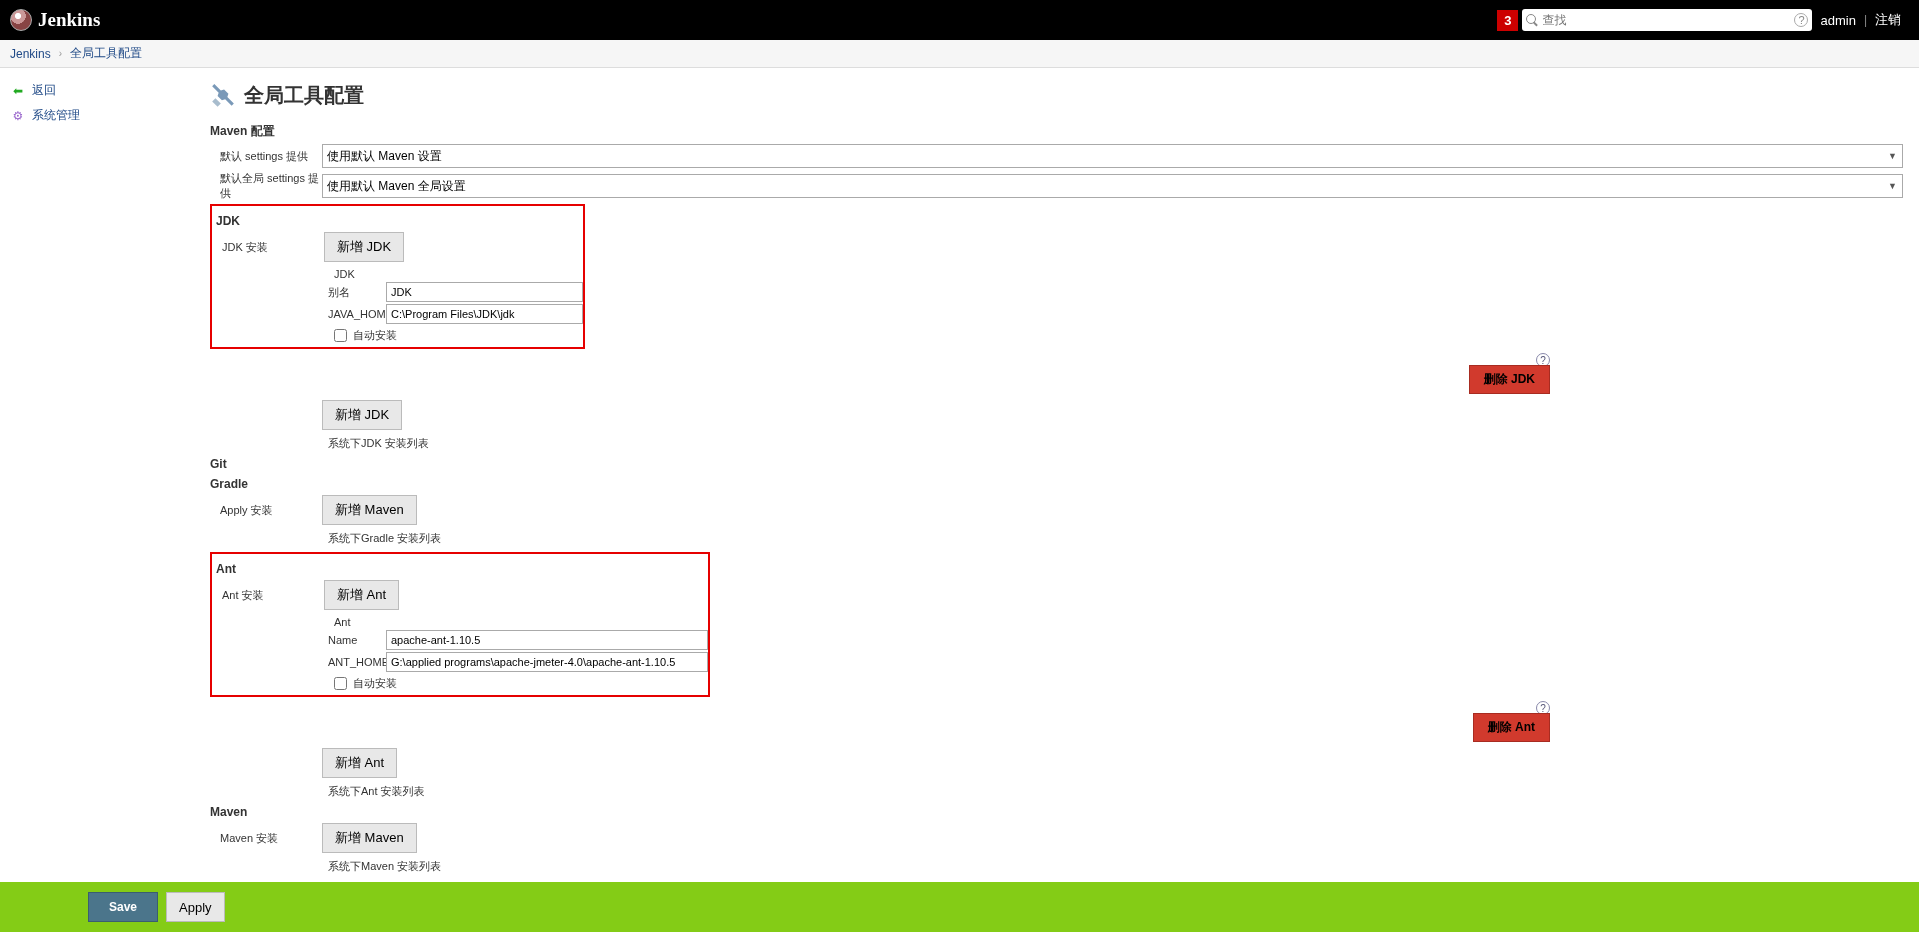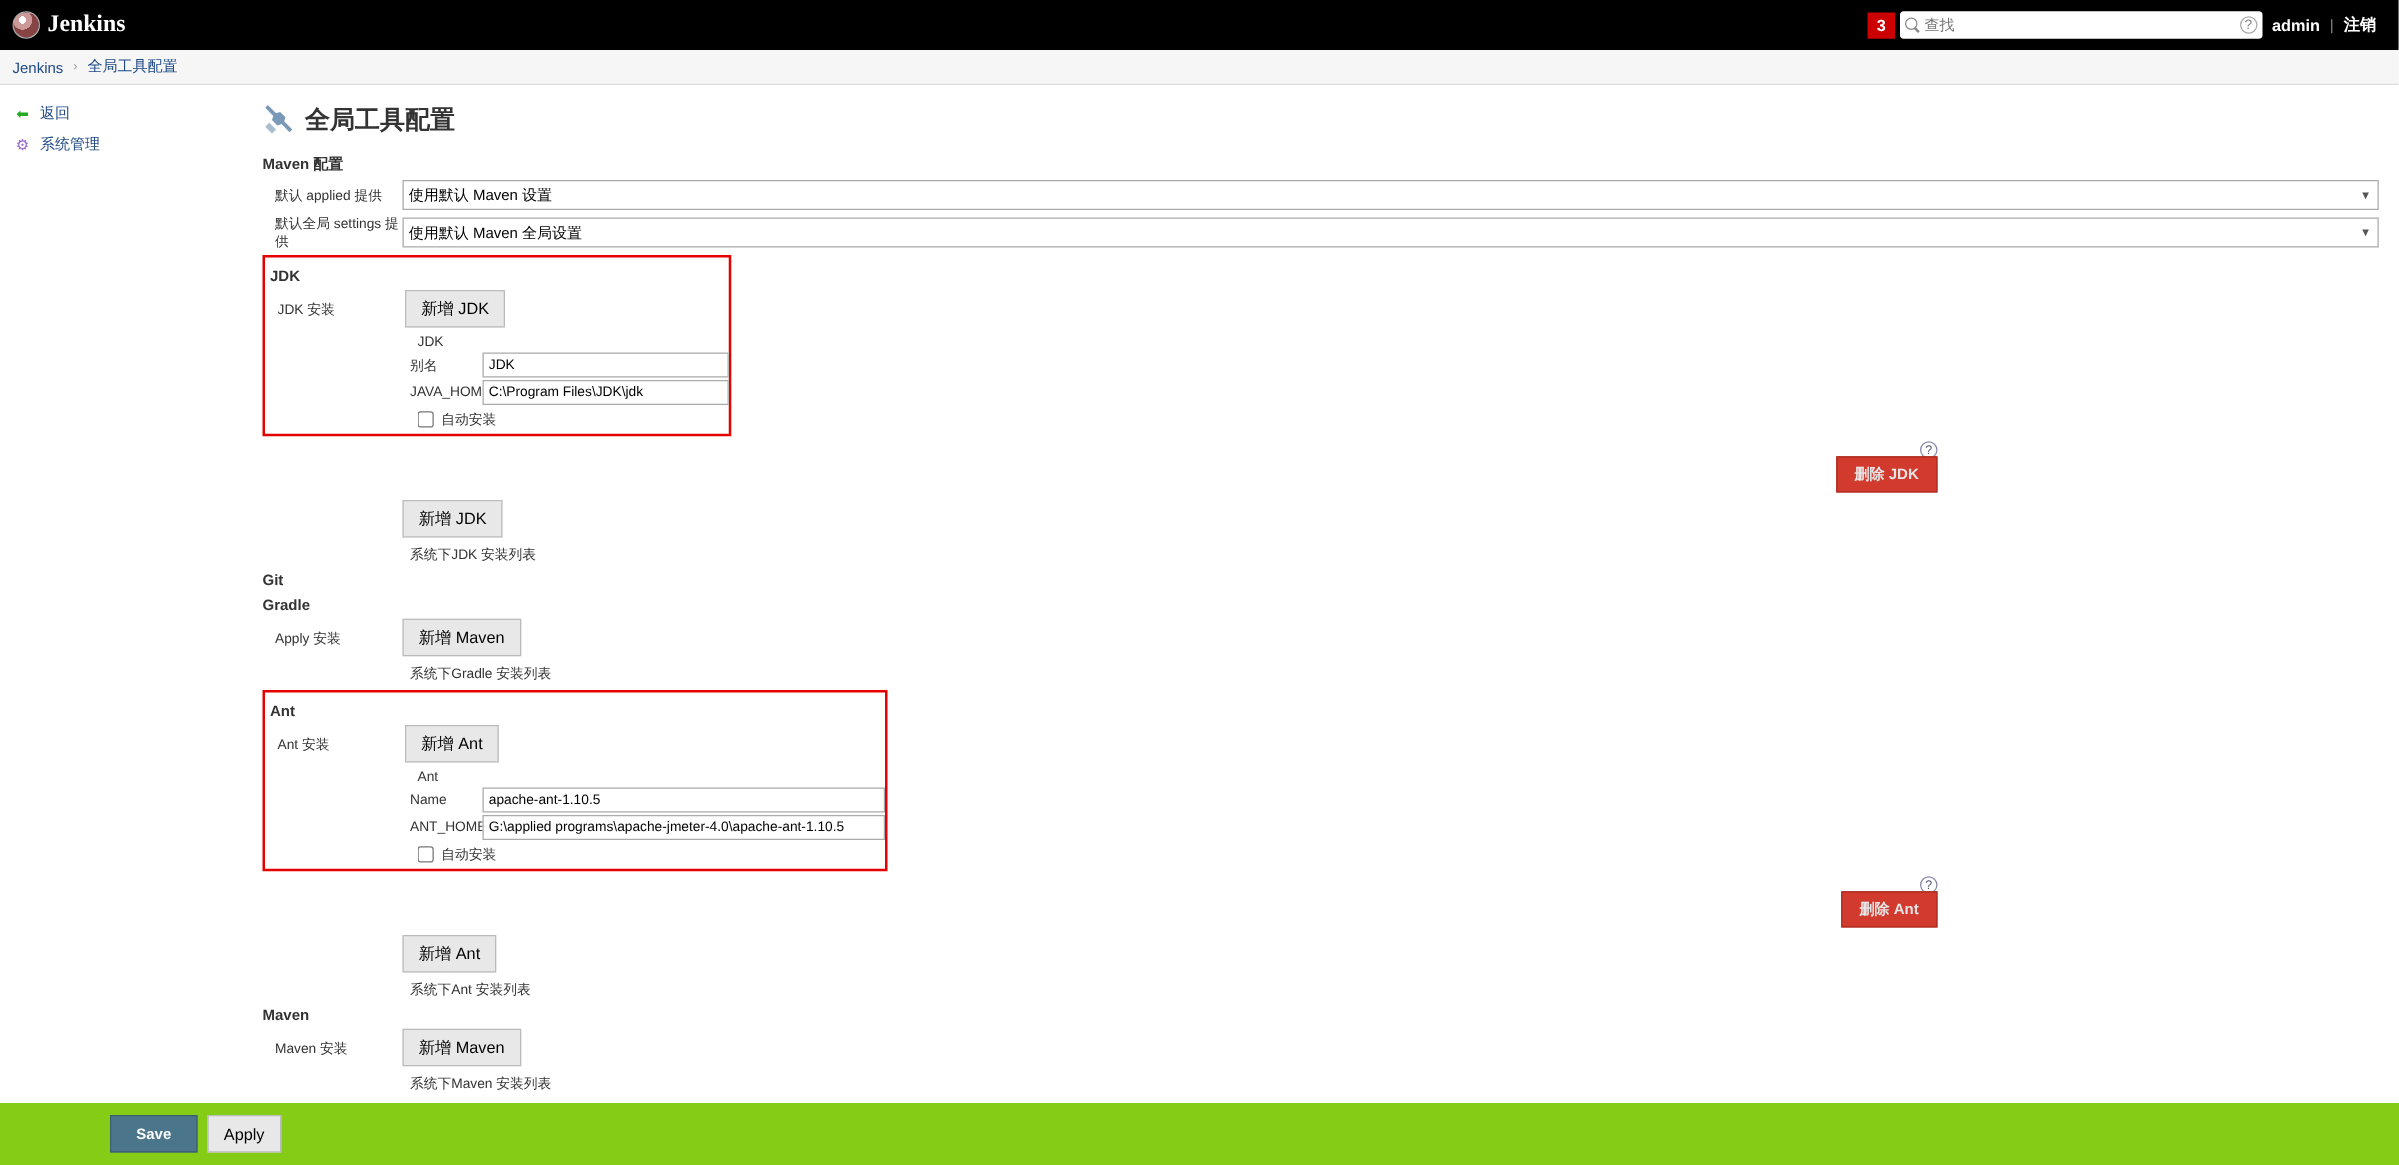--- a/index.html
+++ b/index.html
@@ -7,21 +7,21 @@
 
 .top-header { background:#000; height:40px; display:flex; align-items:center; padding:0 10px; color:#fff; }
 .top-header .logo { display:flex; align-items:center; gap:6px; }
 .top-header .logo .ball { width:22px; height:22px; border-radius:50%; background:radial-gradient(circle at 35% 30%, #fff 0 15%, #c99 16% 40%, #844 41% 100%); border:1px solid #aaa;}
 .top-header .logo .txt { font-size:19px; font-weight:bold; font-family:Georgia,serif; }
 .top-header .spacer { flex:1; }
 .top-header .badge { background:#cc0000; color:#fff; padding:3px 7px; font-weight:bold; font-size:13px; margin-right:4px; }
 .top-header .search { background:#fff; border-radius:3px; display:flex; align-items:center; height:22px; padding:0 4px; width:290px; }
 .top-header .search input { border:none; outline:none; flex:1; font-size:12px; padding:2px 4px;}
 .top-header .help { color:#888; font-size:11px; margin-left:2px; border:1px solid #aaa; border-radius:50%; width:14px; height:14px; display:inline-flex; align-items:center; justify-content:center;}
-.top-header a.hdrlink { color:#fff; text-decoration:none; margin:0 8px; font-weight:bold; font-size:13px;}
+.top-header a.hdrlink { color:#fff; text-decoration:none; margin:0 8px; font-weight:normal; font-size:13px;}
 .top-header .sep { color:#888; }
 
 .breadcrumb { background:#f6f6f6; border-bottom:1px solid #ddd; height:28px; display:flex; align-items:center; padding:0 10px; font-size:12px; }
 .breadcrumb a { color:#204a87; text-decoration:none; }
 .breadcrumb .chev { color:#999; margin:0 8px; font-size:10px; }
 
 .body-row { display:flex; }
 .side { width:200px; padding:10px 0 0 10px; }
 .side .item { display:flex; align-items:center; gap:6px; padding:4px 0; color:#204a87; cursor:pointer; font-size:12px;}
 .side .item .ic { width:16px; height:16px; display:inline-flex; align-items:center; justify-content:center; }
@@ -32,21 +32,21 @@
 .sec-h { font-weight:bold; font-size:12px; margin:6px 0 4px 0;}
 .row { display:flex; align-items:center; margin:3px 0;}
 .lab { width:112px; padding-left:10px; font-size:11px; color:#333; }
 .lab-right { width:58px; font-size:11px; color:#333; padding-right:4px;}
 .sel { flex:1; height:24px; border:1px solid #aaa; background:#fff; font-size:12px; padding:0 4px; appearance:none; position:relative;}
 .sel-wrap{ flex:1; position:relative;}
 .sel-wrap:after{content:"▼"; font-size:9px; color:#555; position:absolute; right:6px; top:50%; transform:translateY(-50%); pointer-events:none;}
 .sel-wrap select{width:100%;}
 .txt-in { flex:1; height:20px; border:1px solid #aaa; background:#fff; font-size:11px; padding:0 4px;}
 .btn { background:#e8e8e8; border:1px solid #bbb; padding:5px 12px; font-size:13px; cursor:pointer; }
-.btn-red { background:#d13a2d; color:#e5e5e5; border:1px solid #a82c21; padding:5px 14px; font-size:12px; cursor:pointer; font-weight:bold;}
+.btn-red { background:#d13a2d; color:#000000; border:1px solid #a82c21; padding:5px 14px; font-size:12px; cursor:pointer; font-weight:bold;}
 .btn-drop { display:inline-flex; }
 .btn-drop .main-b{ border-radius:0; border-right:none;}
 .btn-drop .caret-b{ padding:5px 8px;}
 .note { font-size:11px; color:#333; margin:6px 0 2px 118px;}
 .help-sm { width:14px; height:14px; border:1px solid #88a; color:#557; border-radius:50%; font-size:10px; display:inline-flex; align-items:center; justify-content:center; margin-left:6px;}
 .tool-block { margin-left:116px; margin-top:4px;}
 .tool-sub { font-size:11px; color:#333; margin:6px 0 2px 6px;}
 .field-row { display:flex; align-items:center; margin:2px 0;}
 .check-row { display:flex; align-items:center; gap:6px; margin:4px 0 2px 6px; font-size:11px;}
 .del-row { display:flex; justify-content:flex-end; align-items:flex-start; margin:2px 0 6px 0;}
@@ -116,21 +116,21 @@
         <svg viewBox="0 0 24 24" width="26" height="26">
             <path fill="#7a99b8" d="M22 19l-6-6 1-3-4-4-3 1-6-6-2 2 6 6-1 3 4 4 3-1 6 6z"></path>
             <path fill="#a8bccd" d="M5 14l-3 3 5 5 3-3z"></path>
           </svg>
       </span>
       <span>全局工具配置</span>
     </h1>
 
     <div class="sec-h">Maven 配置</div>
     <div class="row">
-      <div class="lab">默认 applied 提供</div>
+      <div class="lab">默认 settings 提供</div>
       <div class="sel-wrap"><select class="sel"><option>使用默认 Maven 设置</option></select></div>
     </div>
     <div class="row">
       <div class="lab">默认全局 settings 提供</div>
       <div class="sel-wrap"><select class="sel"><option>使用默认 Maven 全局设置</option></select></div>
     </div>
 
     <div id="jdk-redbox" class="redbox">
       <div class="sec-h" style="padding-left:4px;">JDK</div>
       <div class="row">

